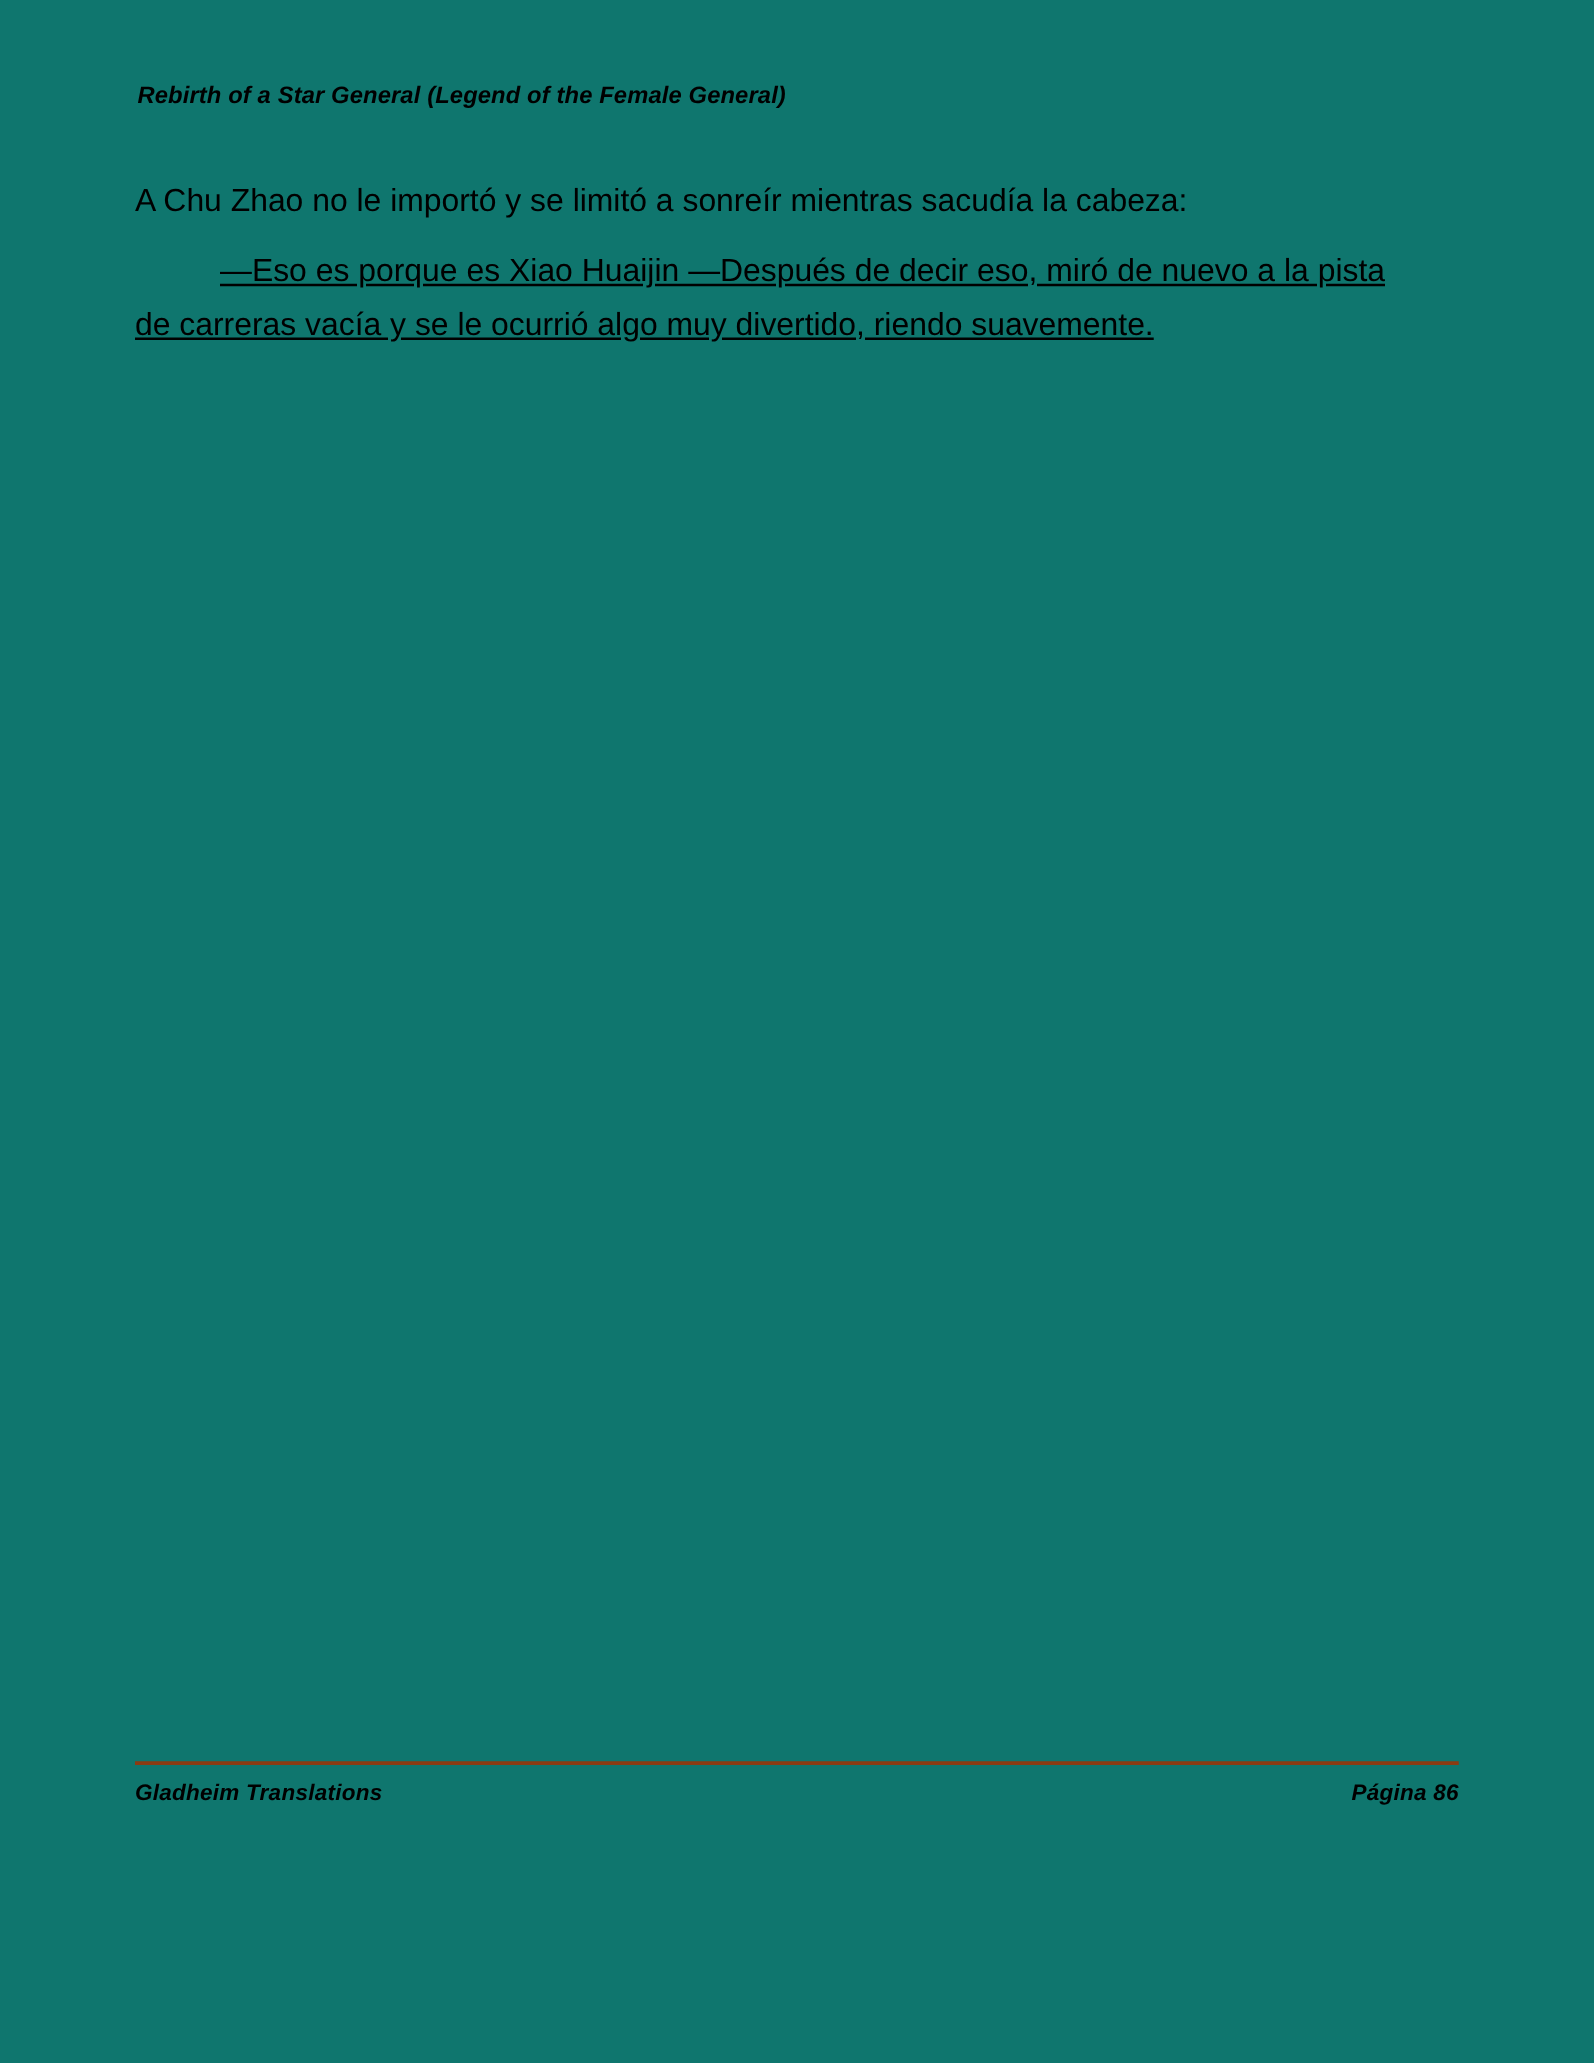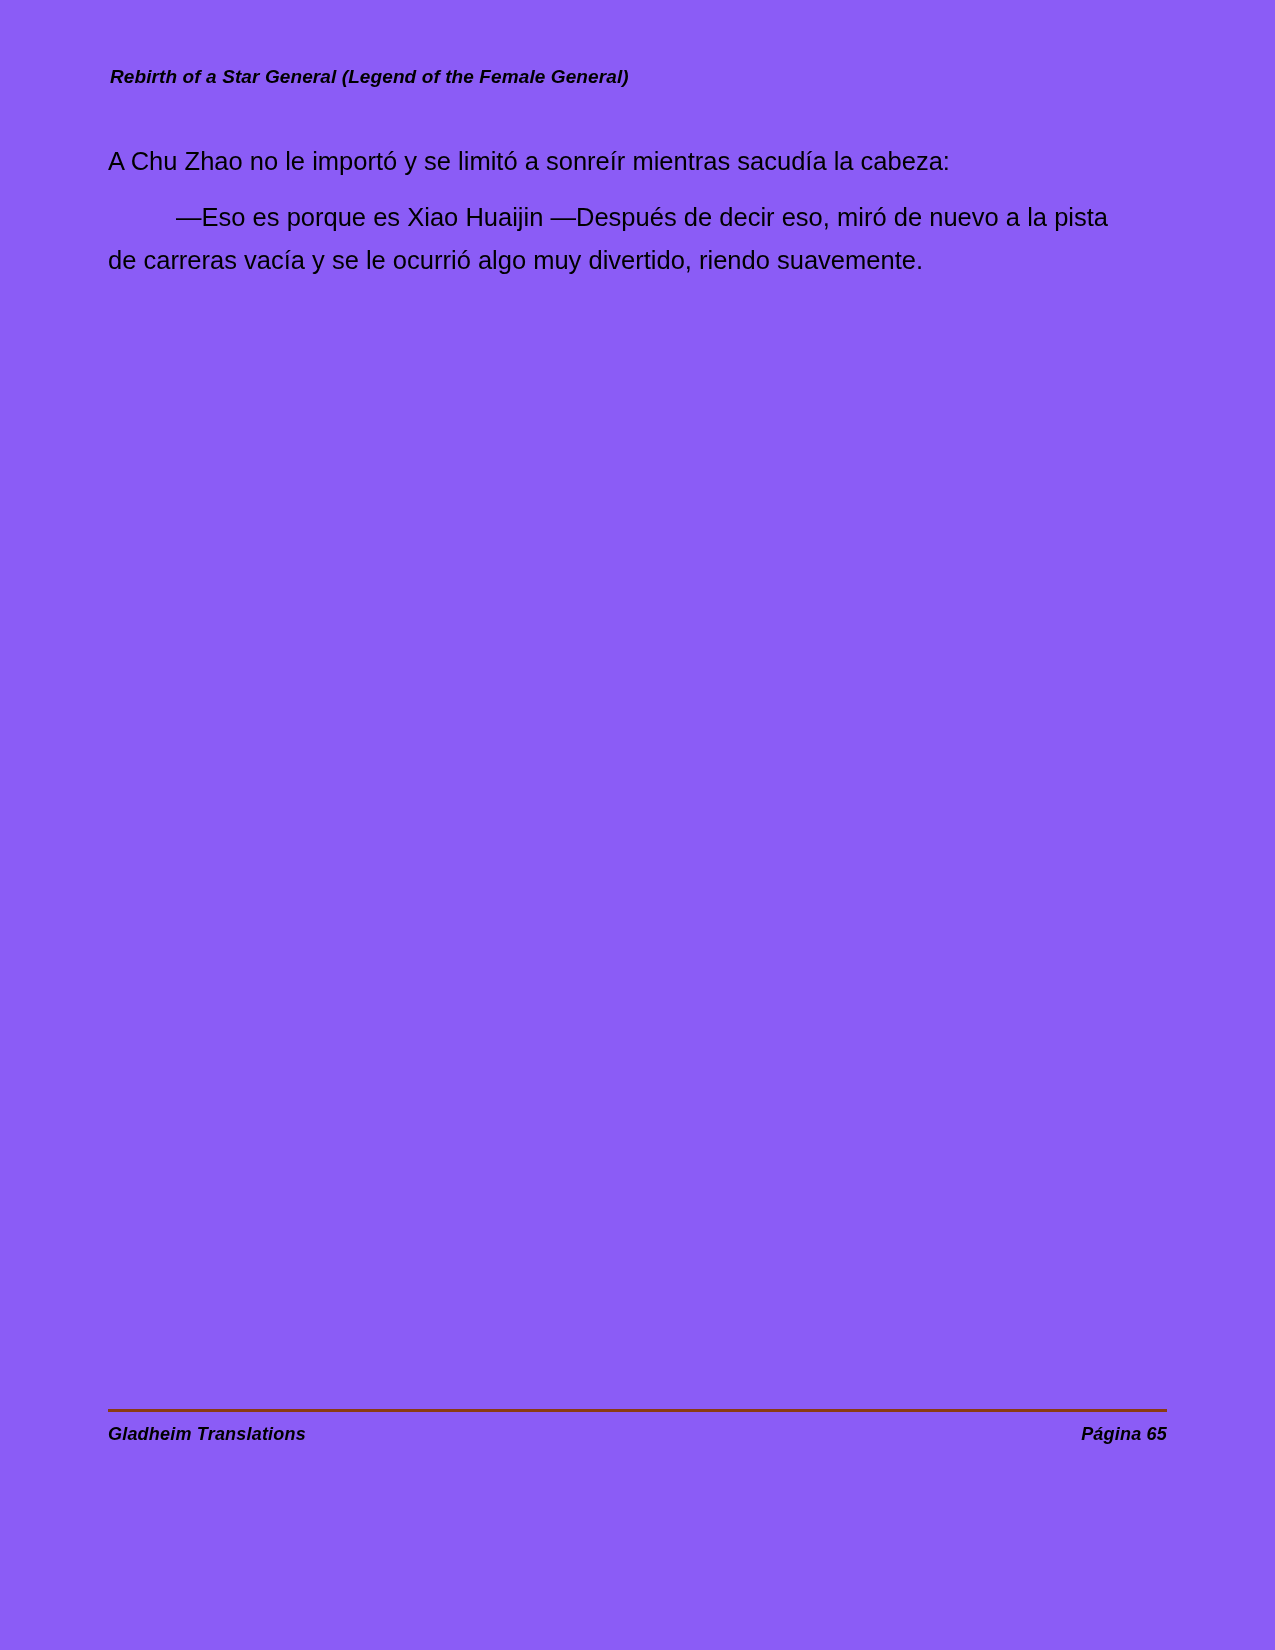--- a/index.html
+++ b/index.html
@@ -8,21 +8,21 @@
     background: #ffffff;
   }
   body {
     font-family: "Liberation Sans", sans-serif;
     color: #000000;
   }
   .page {
     position: relative;
     width: 1275px;
     height: 1650px;
-    background: #8b5cf6;
+    background: #0f766e;
     box-sizing: border-box;
     overflow: hidden;
   }
   .header {
     position: absolute;
     top: 66px;
     left: 110px;
     right: 110px;
     font-family: "Liberation Sans", sans-serif;
     font-weight: bold;
@@ -42,20 +42,21 @@
     font-size: 25.5px;
     line-height: 43px;
     color: #000000;
     margin: 0 0 0 0;
     text-align: justify;
     text-justify: inter-word;
   }
   .para.indented {
     text-indent: 68px;
     margin-top: 13px;
+    text-decoration: underline;
   }
   .footer-rule {
     position: absolute;
     left: 108px;
     right: 108px;
     top: 1409px;
     height: 3px;
     background: #8a3b12;
   }
   .footer {
@@ -88,16 +89,16 @@
 
   <div class="body-content">
     <p class="para">A Chu Zhao no le importó y se limitó a sonreír mientras sacudía la cabeza:</p>
     <p class="para indented">—Eso es porque es Xiao Huaijin —Después de decir eso, miró de nuevo a la pista de carreras vacía y se le ocurrió algo muy divertido, riendo suavemente.</p>
   </div>
 
   <div class="footer-rule"></div>
 
   <div class="footer">
     <span class="footer-left">Gladheim Translations</span>
-    <span class="footer-right">Página 65</span>
+    <span class="footer-right">Página 86</span>
   </div>
 
 </div>
 
 </body></html>

